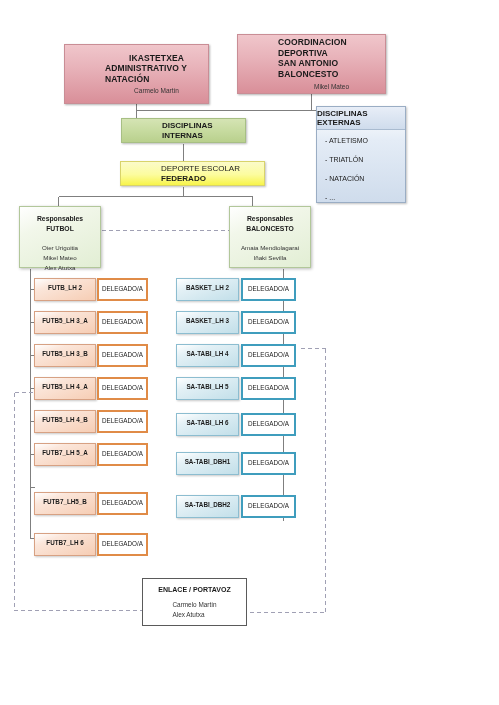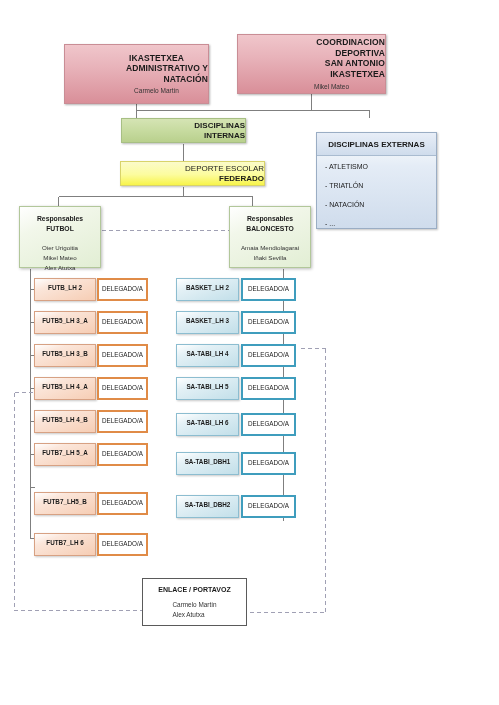--- a/index.html
+++ b/index.html
@@ -20,21 +20,21 @@
     width: 499px;
     height: 705px;
   }
   .box {
     position: absolute;
     box-sizing: border-box;
     display: flex;
     flex-direction: column;
     align-items: center;
     justify-content: center;
-    text-align: right;
+    text-align: left;
     line-height: 1.25;
     padding-left: 40px;
   }
   
   .rose {
     background: linear-gradient(180deg, #f0c6cb 0%, #e8b3ba 38%, #d98f99 100%);
     border: 1px solid #c98d95;
     box-shadow: 1px 1px 2px rgba(0,0,0,0.30);
   }
   .rose .title {
@@ -253,33 +253,33 @@
   </svg>
 
   <div class="box rose" style="left:64px;top:44px;width:145px;height:60px;">
     <div class="title">IKASTETXEA</div>
     <div class="title">ADMINISTRATIVO Y NATACIÓN</div>
     <div class="sub">Carmelo Martín</div>
   </div>
 
   <div class="box rose" style="left:237px;top:34px;width:149px;height:60px;">
     <div class="title">COORDINACION DEPORTIVA</div>
-    <div class="title">SAN ANTONIO IKASTETXEA</div>
+    <div class="title">SAN ANTONIO BALONCESTO</div>
     <div class="sub">Mikel Mateo</div>
   </div>
 
   <div class="box yellow" style="left:120px;top:161px;width:145px;height:25px;">
     <div class="title"><span>DEPORTE ESCOLAR </span><b>FEDERADO</b></div>
   </div>
 
   <div class="box green" style="left:121px;top:118px;width:125px;height:25px;">
     <div class="title">DISCIPLINAS INTERNAS</div>
   </div>
 
-  <div class="bluebox" style="left:316px;top:132px;width:121px;height:97px;">
+  <div class="bluebox" style="left:316px;top:106px;width:90px;height:97px;">
     <div class="bhead">DISCIPLINAS EXTERNAS</div>
     <div class="blist">
       <div class="bitem">- ATLETISMO</div>
       <div class="bitem">- TRIATLÓN</div>
       <div class="bitem">- NATACIÓN</div>
       <div class="bitem">- ...</div>
     </div>
   </div>
 
   <div class="resp" style="left:19px;top:206px;width:82px;height:62px;">

